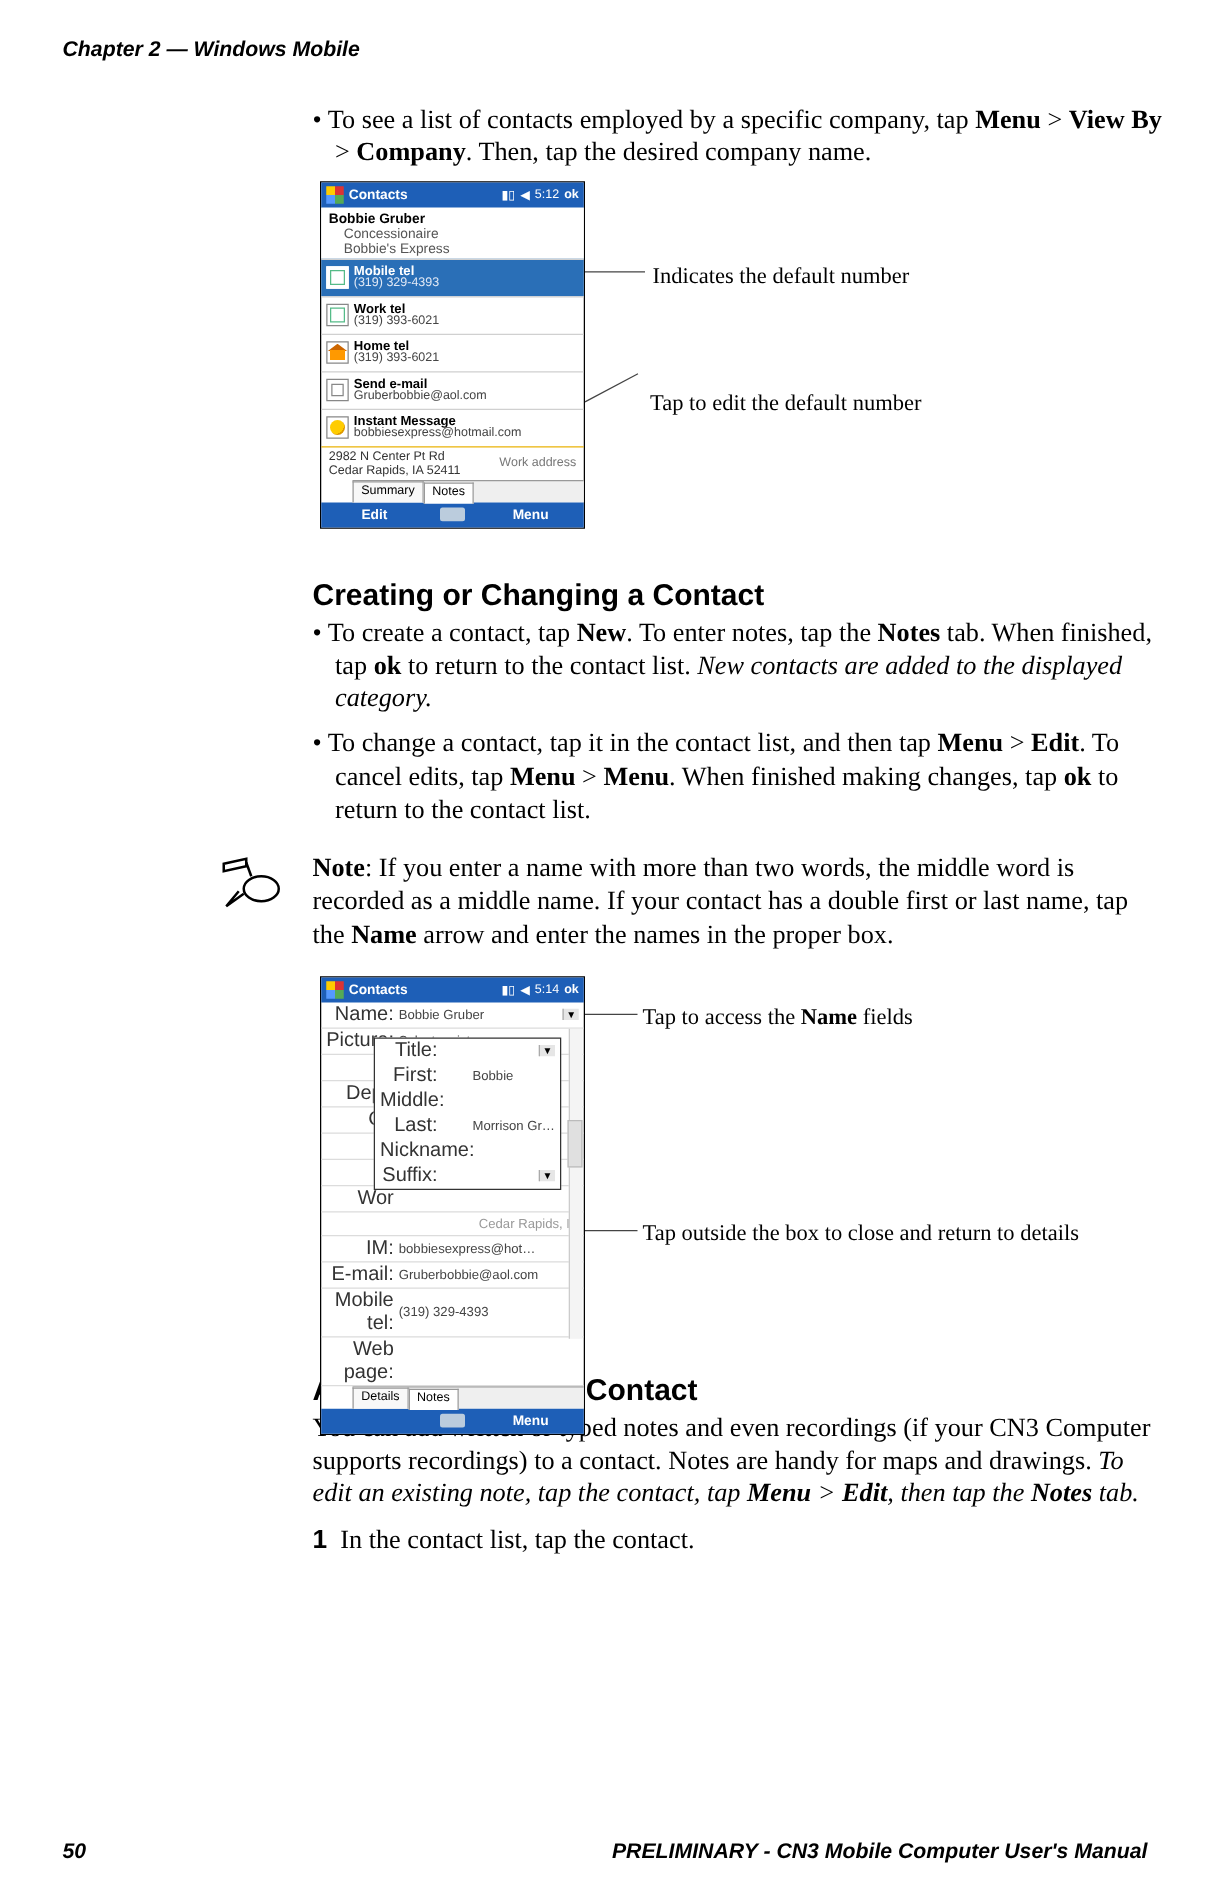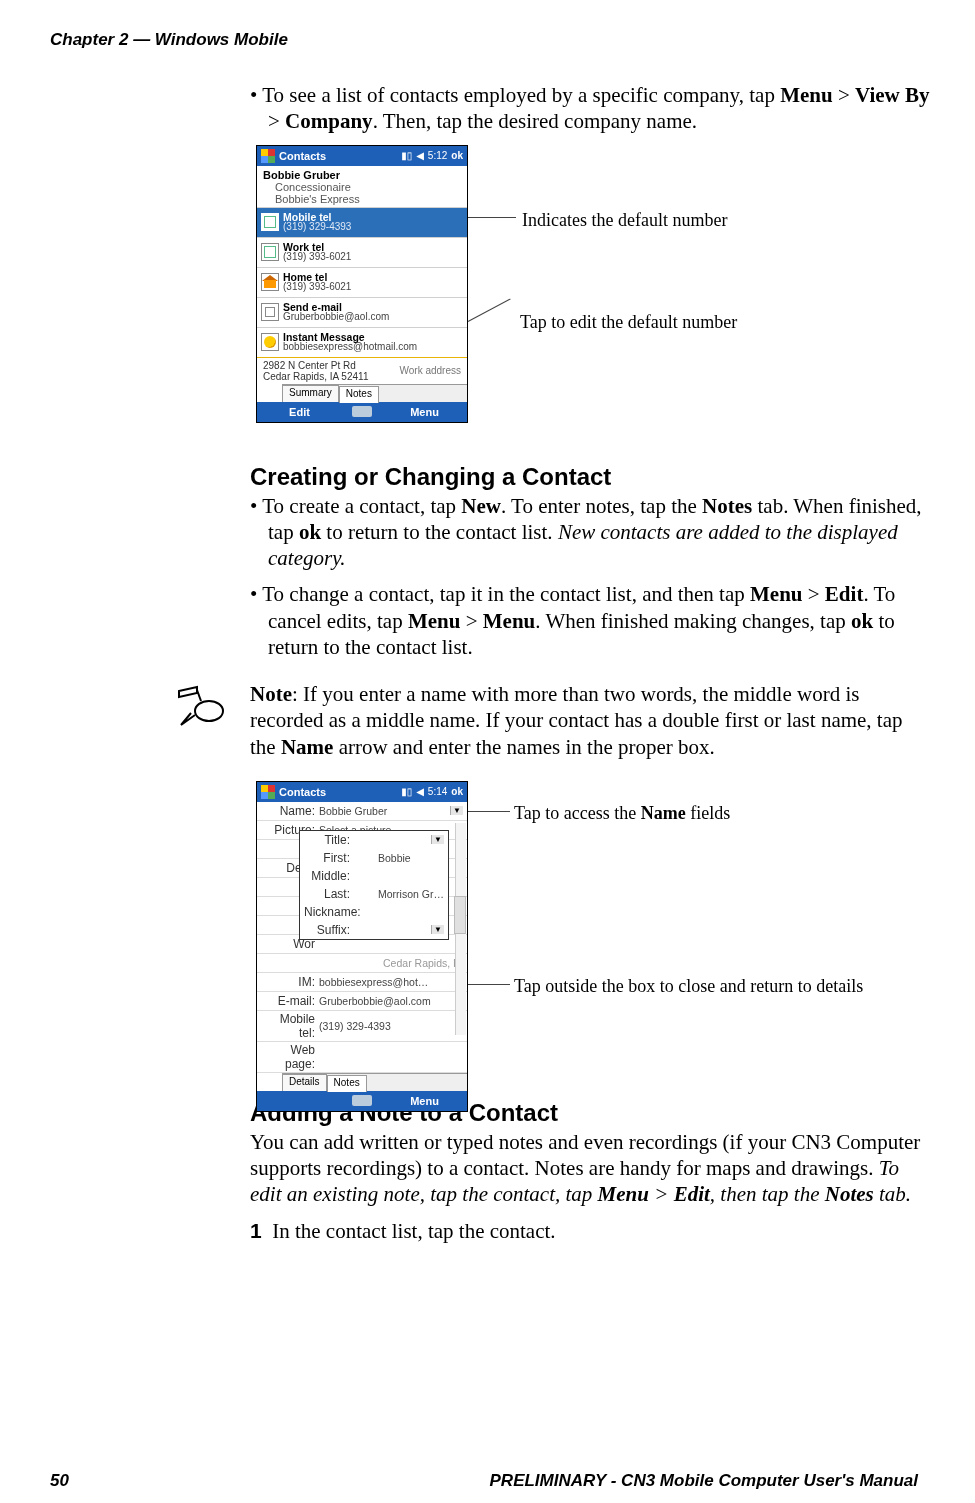--- a/index.html
+++ b/index.html
@@ -127,21 +127,21 @@
   
   .shot2-wrap { position: relative; margin: 6px 0 10px 6px; height: 300px; }
   .shot2 {
     width: 210px;
     border: 1px solid #000;
     font-family: Tahoma, Arial, sans-serif;
     font-size: 10.5px;
     background: #fff;
   }
   .form-row { display: flex; align-items: center; padding: 1px 4px; border-bottom: 1px solid #dcdcdc; min-height: 16px; }
-  .form-row .lbl { width: 54px; text-align: right; color: #333; font-size: 12px; padding-right: 4px; }
+  .form-row .lbl { width: 54px; text-align: right; color: #333; font-size: 16px; padding-right: 4px; }
   .form-row .val { flex: 1; color: #444; font-size: 10.5px; overflow: hidden; white-space: nowrap; text-overflow: ellipsis; }
   .dropdown-panel {
     position: absolute;
     left: 42px; top: 48px;
     width: 148px;
     background: #fff;
     border: 1px solid #333;
     z-index: 5;
   }
   .dropdown-panel .form-row { border-bottom: none; padding: 1px 4px; gap: 24px; }

